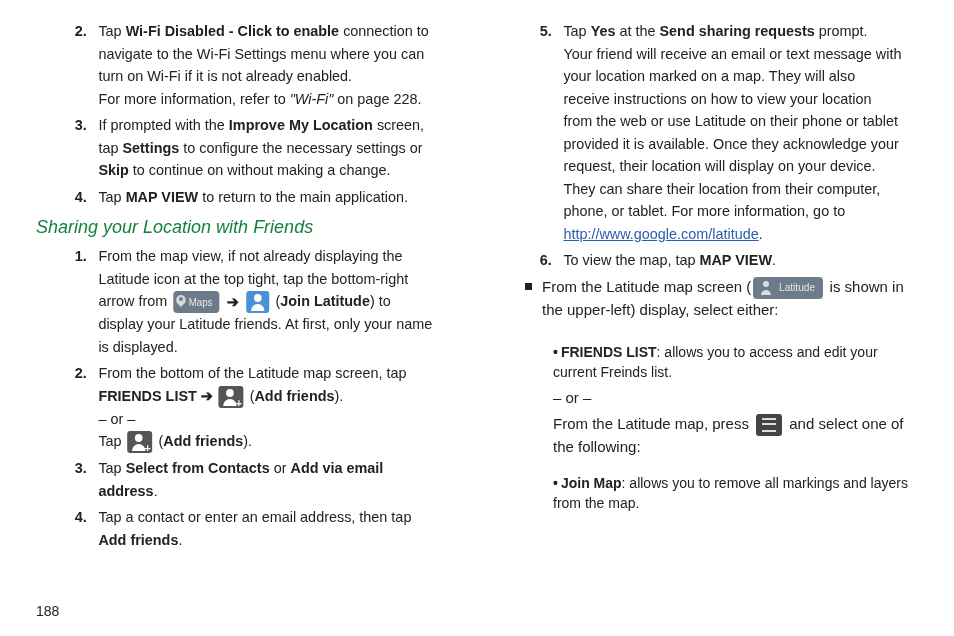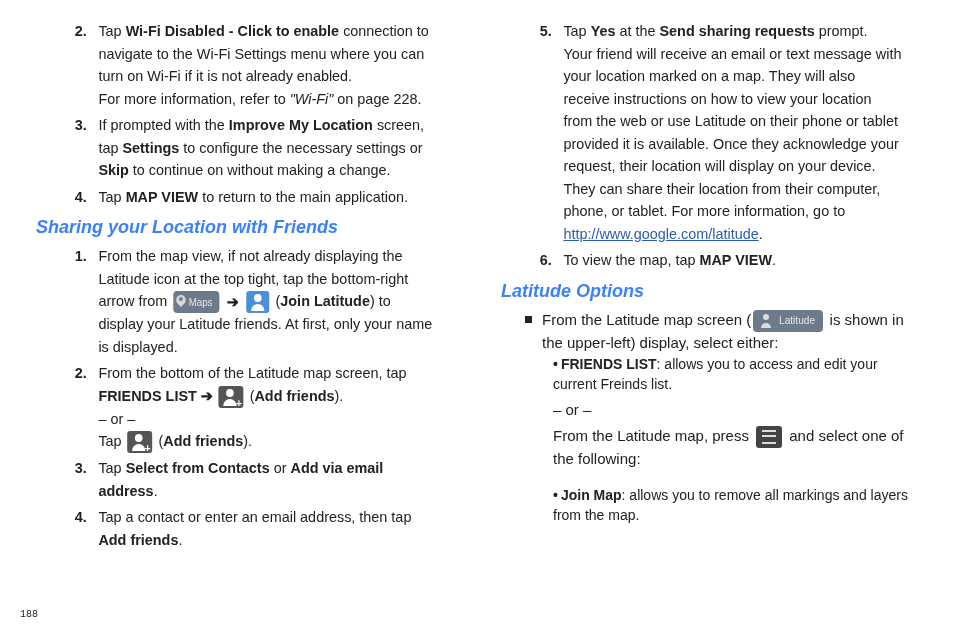--- a/index.html
+++ b/index.html
@@ -35,23 +35,23 @@
     min-width: 28px;
     text-align: right;
     padding-right: 12px;
     flex-shrink: 0;
   }
   .ol-body {
     flex: 1;
   }
   .indent-1 { margin-left: 24px; }
   .heading {
-    font-weight: bold;
+    font-weight: normal;
     font-style: italic;
-    color: #3b82f6;
+    color: #15803d;
     font-size: 18px;
     margin: 6px 0 4px 0;
   }
   .bold { font-weight: bold; }
   .ital { font-style: italic; }
   .link { color: #2a5db0; text-decoration: underline; }
   .badge {
     display: inline-flex;
     align-items: center;
     vertical-align: middle;
@@ -203,23 +203,22 @@
     font-weight: bold;
     margin-right: 3px;
   }
   .orline {
     margin-left: 28px;
     margin-bottom: 4px;
   }
   .page-num {
     position: absolute;
     bottom: 14px;
-    left: 20px;
-    font-size: 10px;
-    font-family: Liberation Mono, monospace;
+    left: 36px;
+    font-size: 14px;
   }
   .narrow { transform: scaleX(0.96); transform-origin: left; }
 </style>
 </head>
 <body>
 
 <div class="page">
 
   <div class="col">
     <div id="left-top" class="indent-1">
@@ -275,36 +274,35 @@
     <div id="right-top" class="indent-1">
         <div class="ol-item narrow">
           <div class="ol-num">5.</div>
           <div class="ol-body"><span>Tap </span><span class="bold">Yes</span><span> at the </span><span class="bold">Send sharing requests</span><span> prompt.</span><br><span>Your friend will receive an email or text message with your location marked on a map. They will also receive instructions on how to view your location from the web or use Latitude on their phone or tablet provided it is available. Once they acknowledge your request, their location will display on your device. They can share their location from their computer, phone, or tablet. For more information, go to </span><span class="link">http://www.google.com/latitude</span><span>.</span></div>
         </div>
         <div class="ol-item narrow">
           <div class="ol-num">6.</div>
           <div class="ol-body"><span>To view the map, tap </span><span class="bold">MAP VIEW</span><span>.</span></div>
         </div>
       </div>
-    <div class="heading">Latitude Options</div>
 
     <div class="bullet-row">
       <span class="sq-bullet"></span>
       <div>
         <span>From the Latitude map screen (</span><span class="badge">
             <span class="lat-icon-box" style="width:16px;height:16px;background:transparent;">
               <span class="lat-person" style="top:1px;width:6px;height:6px;background:#ddd;"></span>
               <span class="lat-body" style="bottom:1px;width:10px;height:5px;background:#ddd;"></span>
             </span>
             <span class="badge-label">Latitude</span>
           </span><span> is shown in the upper-left) display, select either:</span>
       </div>
     </div>
 
-    <div class="sub-bullet" style="margin-left:52px;">
+    <div class="sub-bullet" style="margin-left:52px;margin-top:21px;">
       <span class="dot">•</span><span class="bold">FRIENDS LIST</span><span>: allows you to access and edit your current Freinds list.</span>
     </div>
 
     <div class="orline" style="margin-left:52px;">– or –</div>
 
     <div style="margin-left:52px; margin-bottom:14px;">
       <span>From the Latitude map, press </span><span class="menu-icon-box">
           <span class="menu-lines"></span>
         </span><span> and select one of the following:</span>
     </div>

